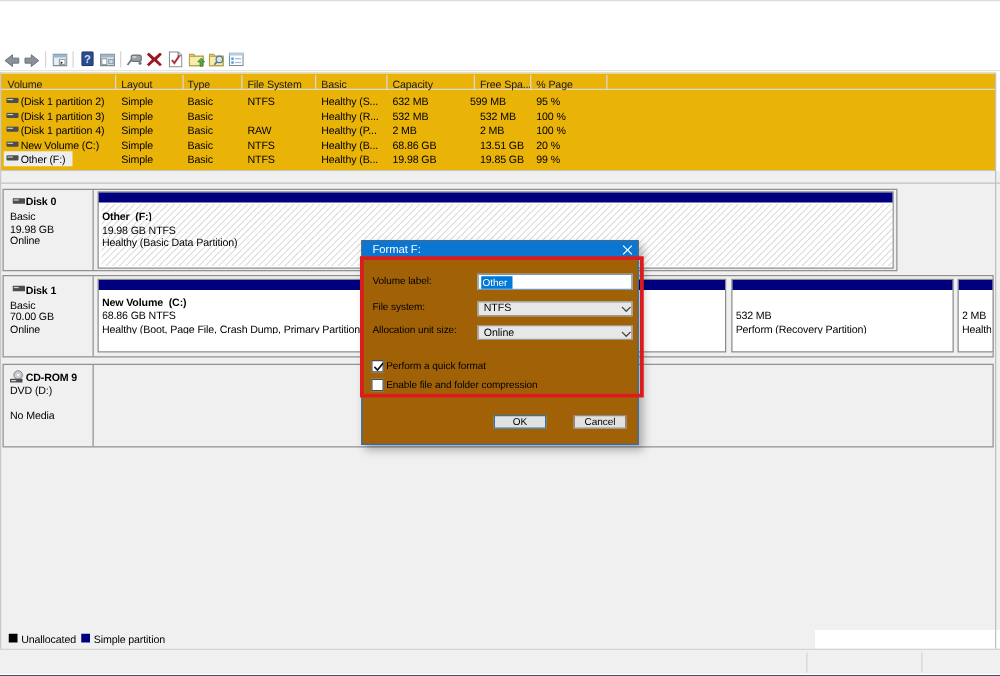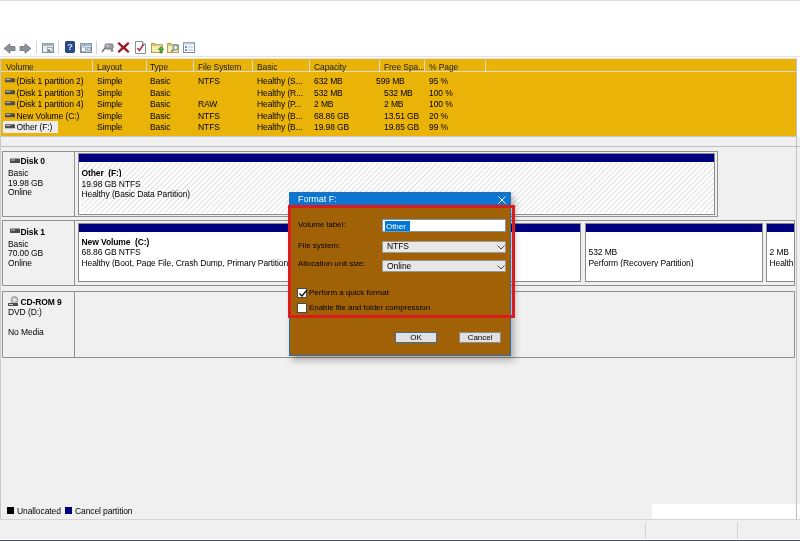--- a/index.html
+++ b/index.html
@@ -294,21 +294,21 @@
         <span class="abs" style="left:5px;top:16px">DVD (D:)</span>
         <span class="abs" style="left:5px;top:36px">No Media</span>
       </div>
     </div>
   </div>
 
   <div id="legend" class="abs">
     <div class="abs" style="left:7px;top:3px;width:7px;height:7px;background:#000"></div>
     <span class="abs" style="left:17px;top:3px">Unallocated</span>
     <div class="abs" style="left:65px;top:3px;width:7px;height:7px;background:#00007f"></div>
-    <span class="abs" style="left:75px;top:3px">Cancel partition</span>
+    <span class="abs" style="left:75px;top:3px">Simple partition</span>
   </div>
 
   <div id="status" class="abs">
     <div class="abs" style="left:645px;top:2px;width:1px;height:16px;background:#d4d4d4"></div>
     <div class="abs" style="left:737px;top:2px;width:1px;height:16px;background:#d4d4d4"></div>
   </div>
   <div id="bottombar" class="abs"></div>
 
   <div id="dlg" class="abs">
     <div id="dlgtitle">

